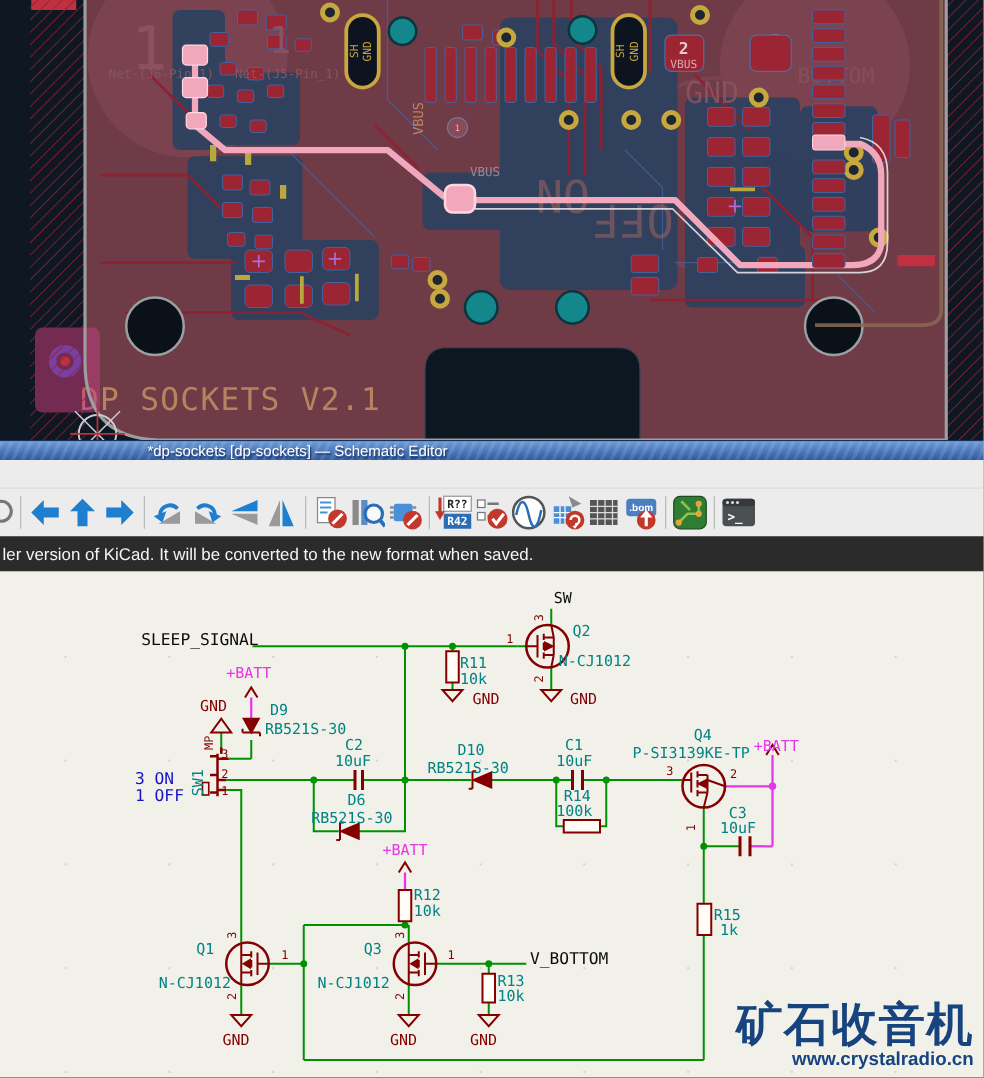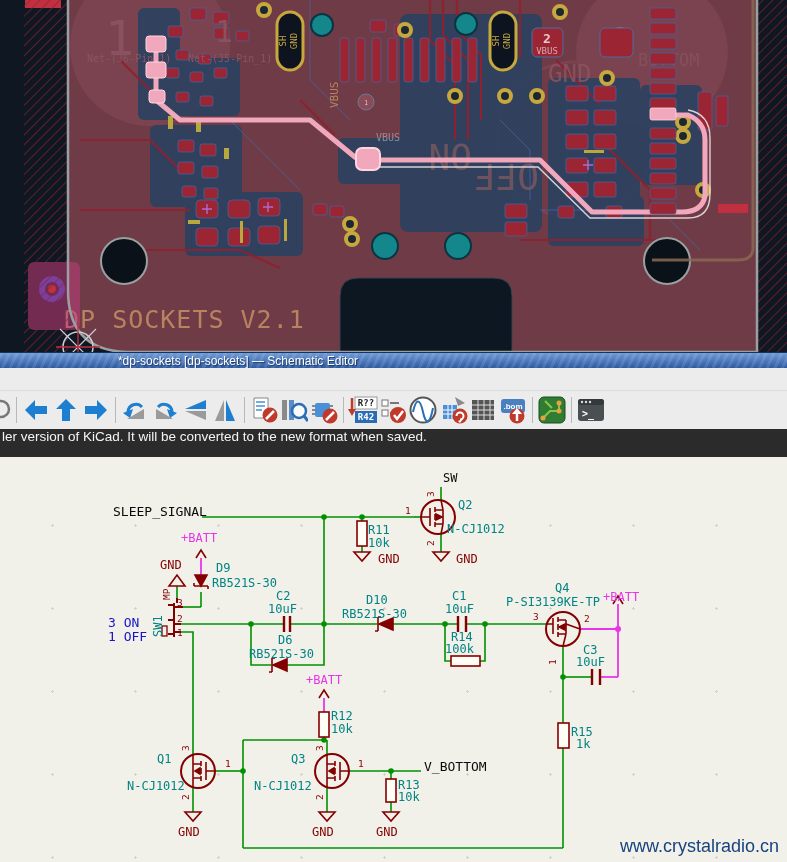--- a/index.html
+++ b/index.html
@@ -14,32 +14,32 @@
   #titlebar span{position:absolute;left:238px;top:1px;transform:translateX(-50%);
     white-space:nowrap;font-size:12px;font-weight:normal;color:#fff;
     text-shadow:1px 1px 1px #1a3565;}
   #menugap{left:0;top:368px;width:787px;height:22px;background:#ececec;}
   #toolbar{left:0;top:390px;width:787px;height:39px;background:#ececec;
     border-top:1px solid #dcdcdc;box-sizing:border-box;
     display:flex;align-items:center;overflow:hidden;}
   .tbtn{width:30px;height:30px;display:flex;align-items:center;justify-content:center;flex:0 0 auto;}
   .tsep{width:1px;height:26px;background:#b9b9b9;margin:0 4px;flex:0 0 auto;}
   #warnbar{left:0;top:429px;width:787px;height:28px;background:#2b2b2b;
-    display:flex;}
+    display:flex;align-items:center;}
   #warnbar span{color:#f4f4f4;font-size:13.5px;margin-left:2px;white-space:nowrap;}
   
   #pcbview{left:0;top:0;width:787px;height:352px;}
   #schview{left:0;top:457px;width:787px;height:405px;
     background-image:radial-gradient(#d4d3c8 1px,rgba(0,0,0,0) 1.2px);
     background-size:83px 83px;background-position:11px 27px;}
   #schview svg,#pcbview svg{position:absolute;left:0;top:0;}
   
   #watermark{right:8px;bottom:6px;text-align:right;color:#17437f;line-height:1.05;}
   #watermark .wm1{font-size:37px;font-weight:bold;letter-spacing:1px;}
-  #watermark .wm2{font-size:18px;font-weight:normal;}
+  #watermark .wm2{font-size:15px;font-weight:bold;}
   text{user-select:none;}
 </style>
 </head>
 <body>
 
 <div id="screen">
 
   <div id="pcbview" class="abs">
     <svg width="787" height="352" viewBox="0 0 787 352">
       <defs>
@@ -643,17 +643,18 @@
         <text transform="rotate(-90 323 751)" x="323" y="751">3</text>
         <text transform="rotate(-90 323 800)" x="323" y="800">2</text>
         <text transform="rotate(-90 170 600)" x="170" y="600">MP</text>
         <text x="177" y="606">3</text>
         <text x="177" y="622">2</text>
         <text x="177" y="636">1</text>
       </g>
     </svg>
 
     <div id="watermark" class="abs">
+      <div class="wm1">矿石收音机</div>
       <div class="wm2">www.crystalradio.cn</div>
     </div>
   </div>
 
 </div>
 
 </body></html>

